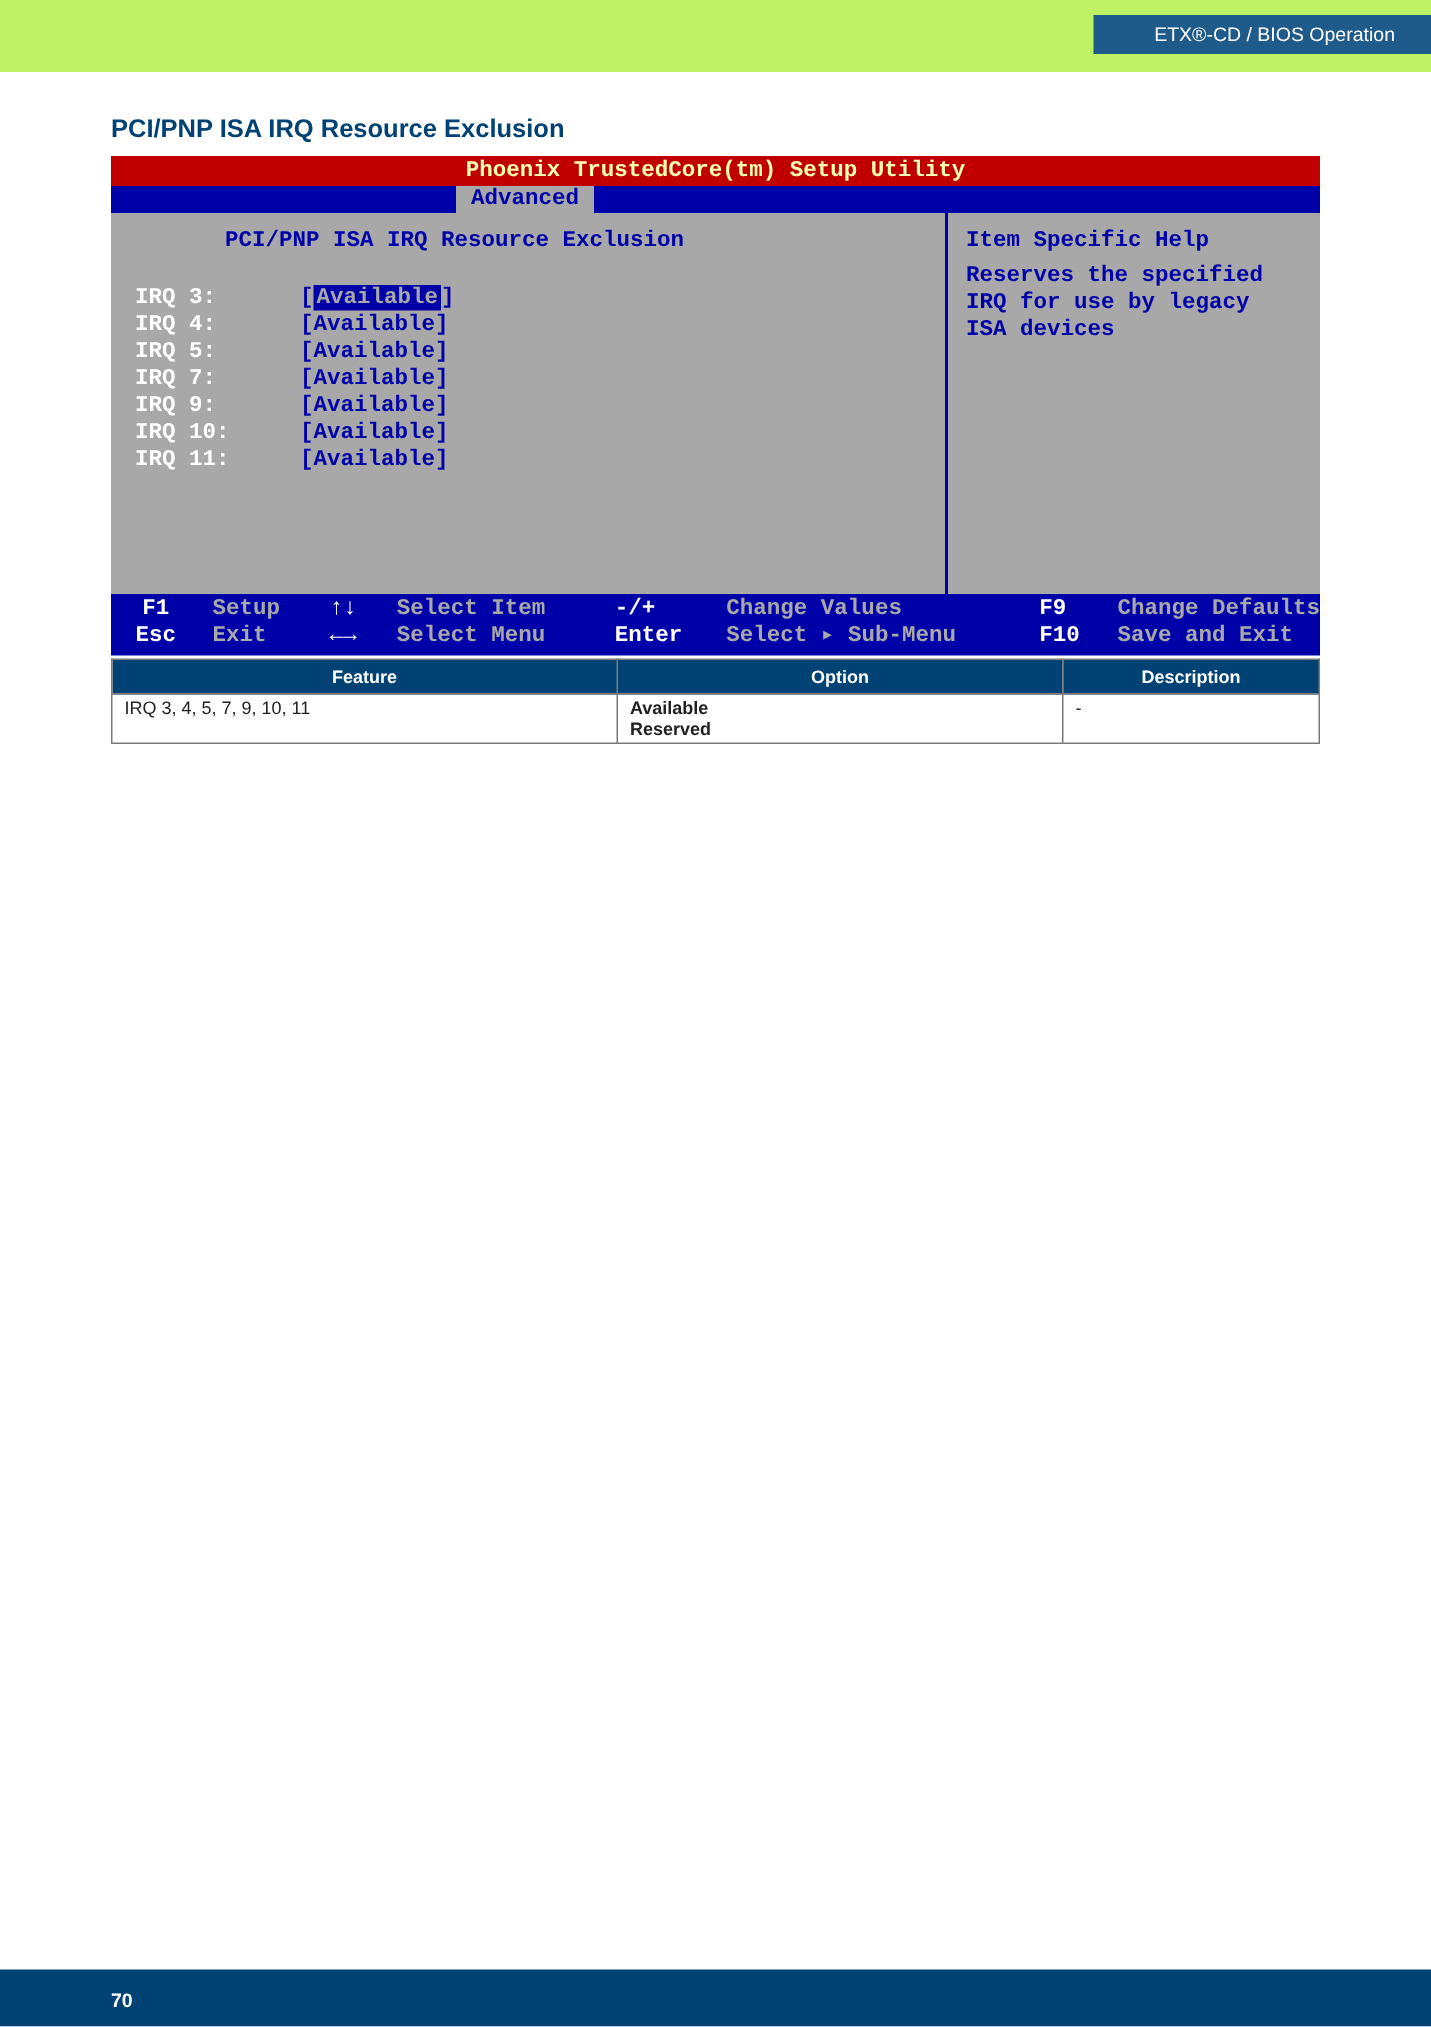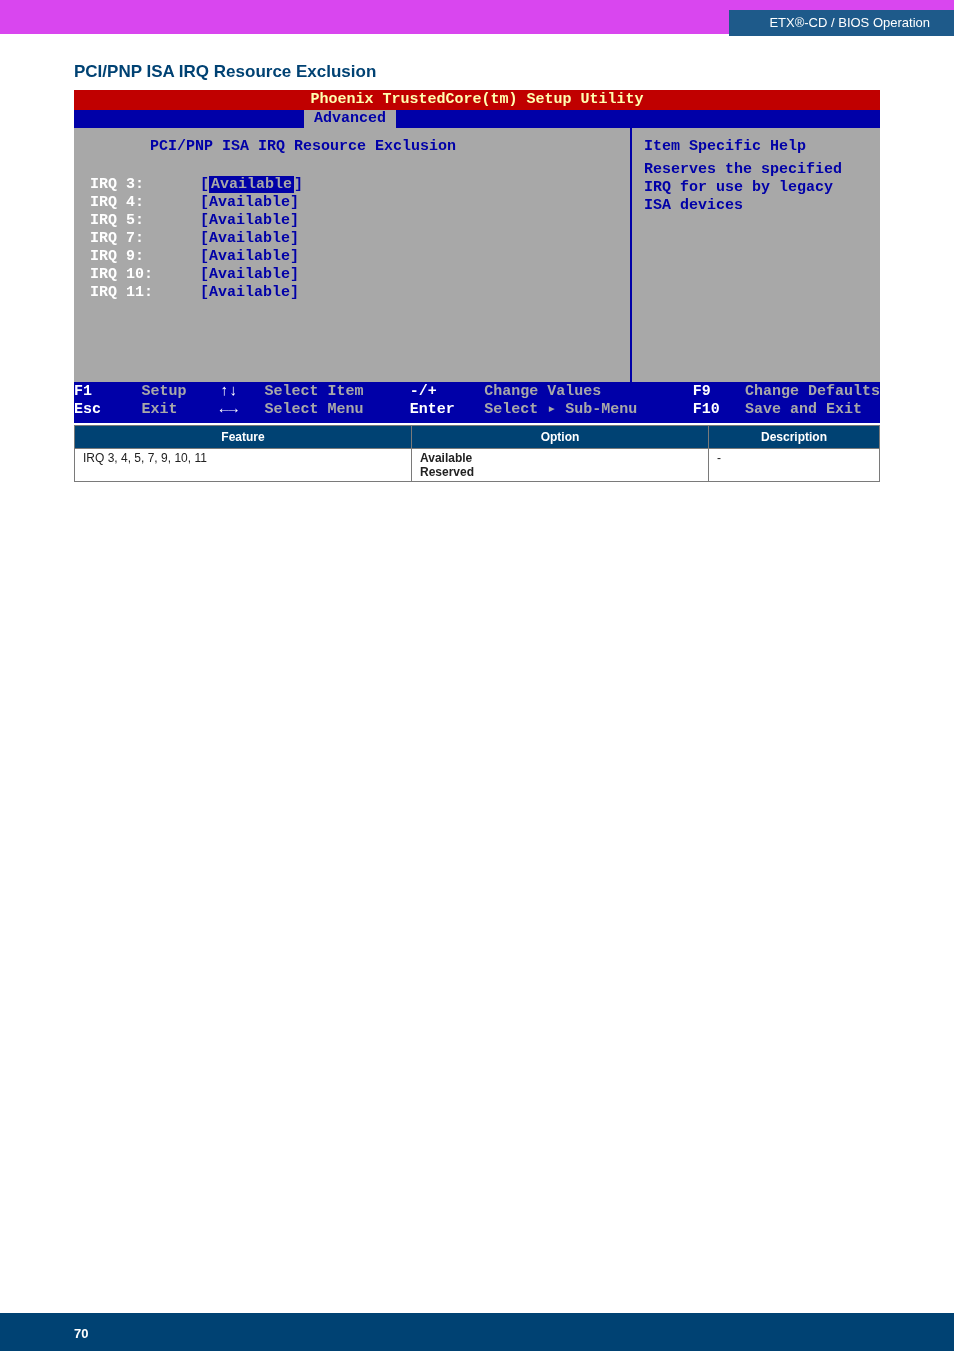--- a/index.html
+++ b/index.html
@@ -1,17 +1,17 @@
 <!DOCTYPE html>
 <html><head>
 <meta charset="utf-8">
 <style>
 html,body{margin:0;padding:0;background:#fff;font-family:Arial,Helvetica,sans-serif}
 .page{width:954px;height:1351px;position:relative;background:#fff}
-.header-bar{background:#d946ef;height:34px;position:relative}
+.header-bar{background:#bef264;height:48px;position:relative}
 .header-band{position:absolute;right:0;top:10px;height:26px;background:#1e5a8a;color:#fff;font-size:13px;line-height:26px;padding:0 24px 0 40px}
 .content{padding:28px 74px}
 h2.section-title{color:#004273;font-size:17px;font-weight:bold;margin:0 0 8px}
 .bios-box{width:806px;font-family:Liberation Mono, monospace;font-size:15px;font-weight:bold;line-height:18px}
 .bios-top-red{background:#c00000;color:#ffffb0;text-align:center;padding:1px 0}
 .bios-tabs{display:flex;background:#0000a8}
 .tab-left{width:230px}
 .tab-active{background:#a8a8a8;color:#0000a8;padding:0 10px}
 .tab-rest{flex:1}
 .bios-body{display:flex;background:#a8a8a8;color:#0000a8}
@@ -21,21 +21,21 @@
 .bios-right .title{color:#0000a8;margin-bottom:5px}
 .irq-row{display:flex}
 .irq-label{color:#ffffff;width:110px}
 .irq-val{color:#0000a8}
 .irq-sel{background:#0000a8;color:#a8a8a8;padding:0 2px}
 .help-text{color:#0000a8}
 .bios-footer{background:#0000a8;color:#ffffff;display:flex;padding:1px 0}
 .bios-footer .col{white-space:pre}
 .bios-footer .k{color:#ffffff}
 .bios-footer .a{color:#a8a8a8}
-.bios-footer .c1{width:64px;text-align:left;padding-right:8px}
+.bios-footer .c1{width:64px;text-align:center;padding-right:8px}
 .bios-footer .c2{width:84px}
 .bios-footer .c3{width:48px}
 .bios-footer .c4{width:156px}
 .bios-footer .c5{width:80px}
 .bios-footer .c6{width:224px}
 .bios-footer .c7{width:56px}
 .bios-footer .c8{flex:1}
 .end-block{background:#0000a8;height:3px}
 table.feat{width:806px;border-collapse:collapse;font-size:12px;margin-top:2px}
 table.feat th{background:#004273;color:#fff;text-align:center;font-weight:bold;padding:4px 8px;border:1px solid #7a7a7a}

